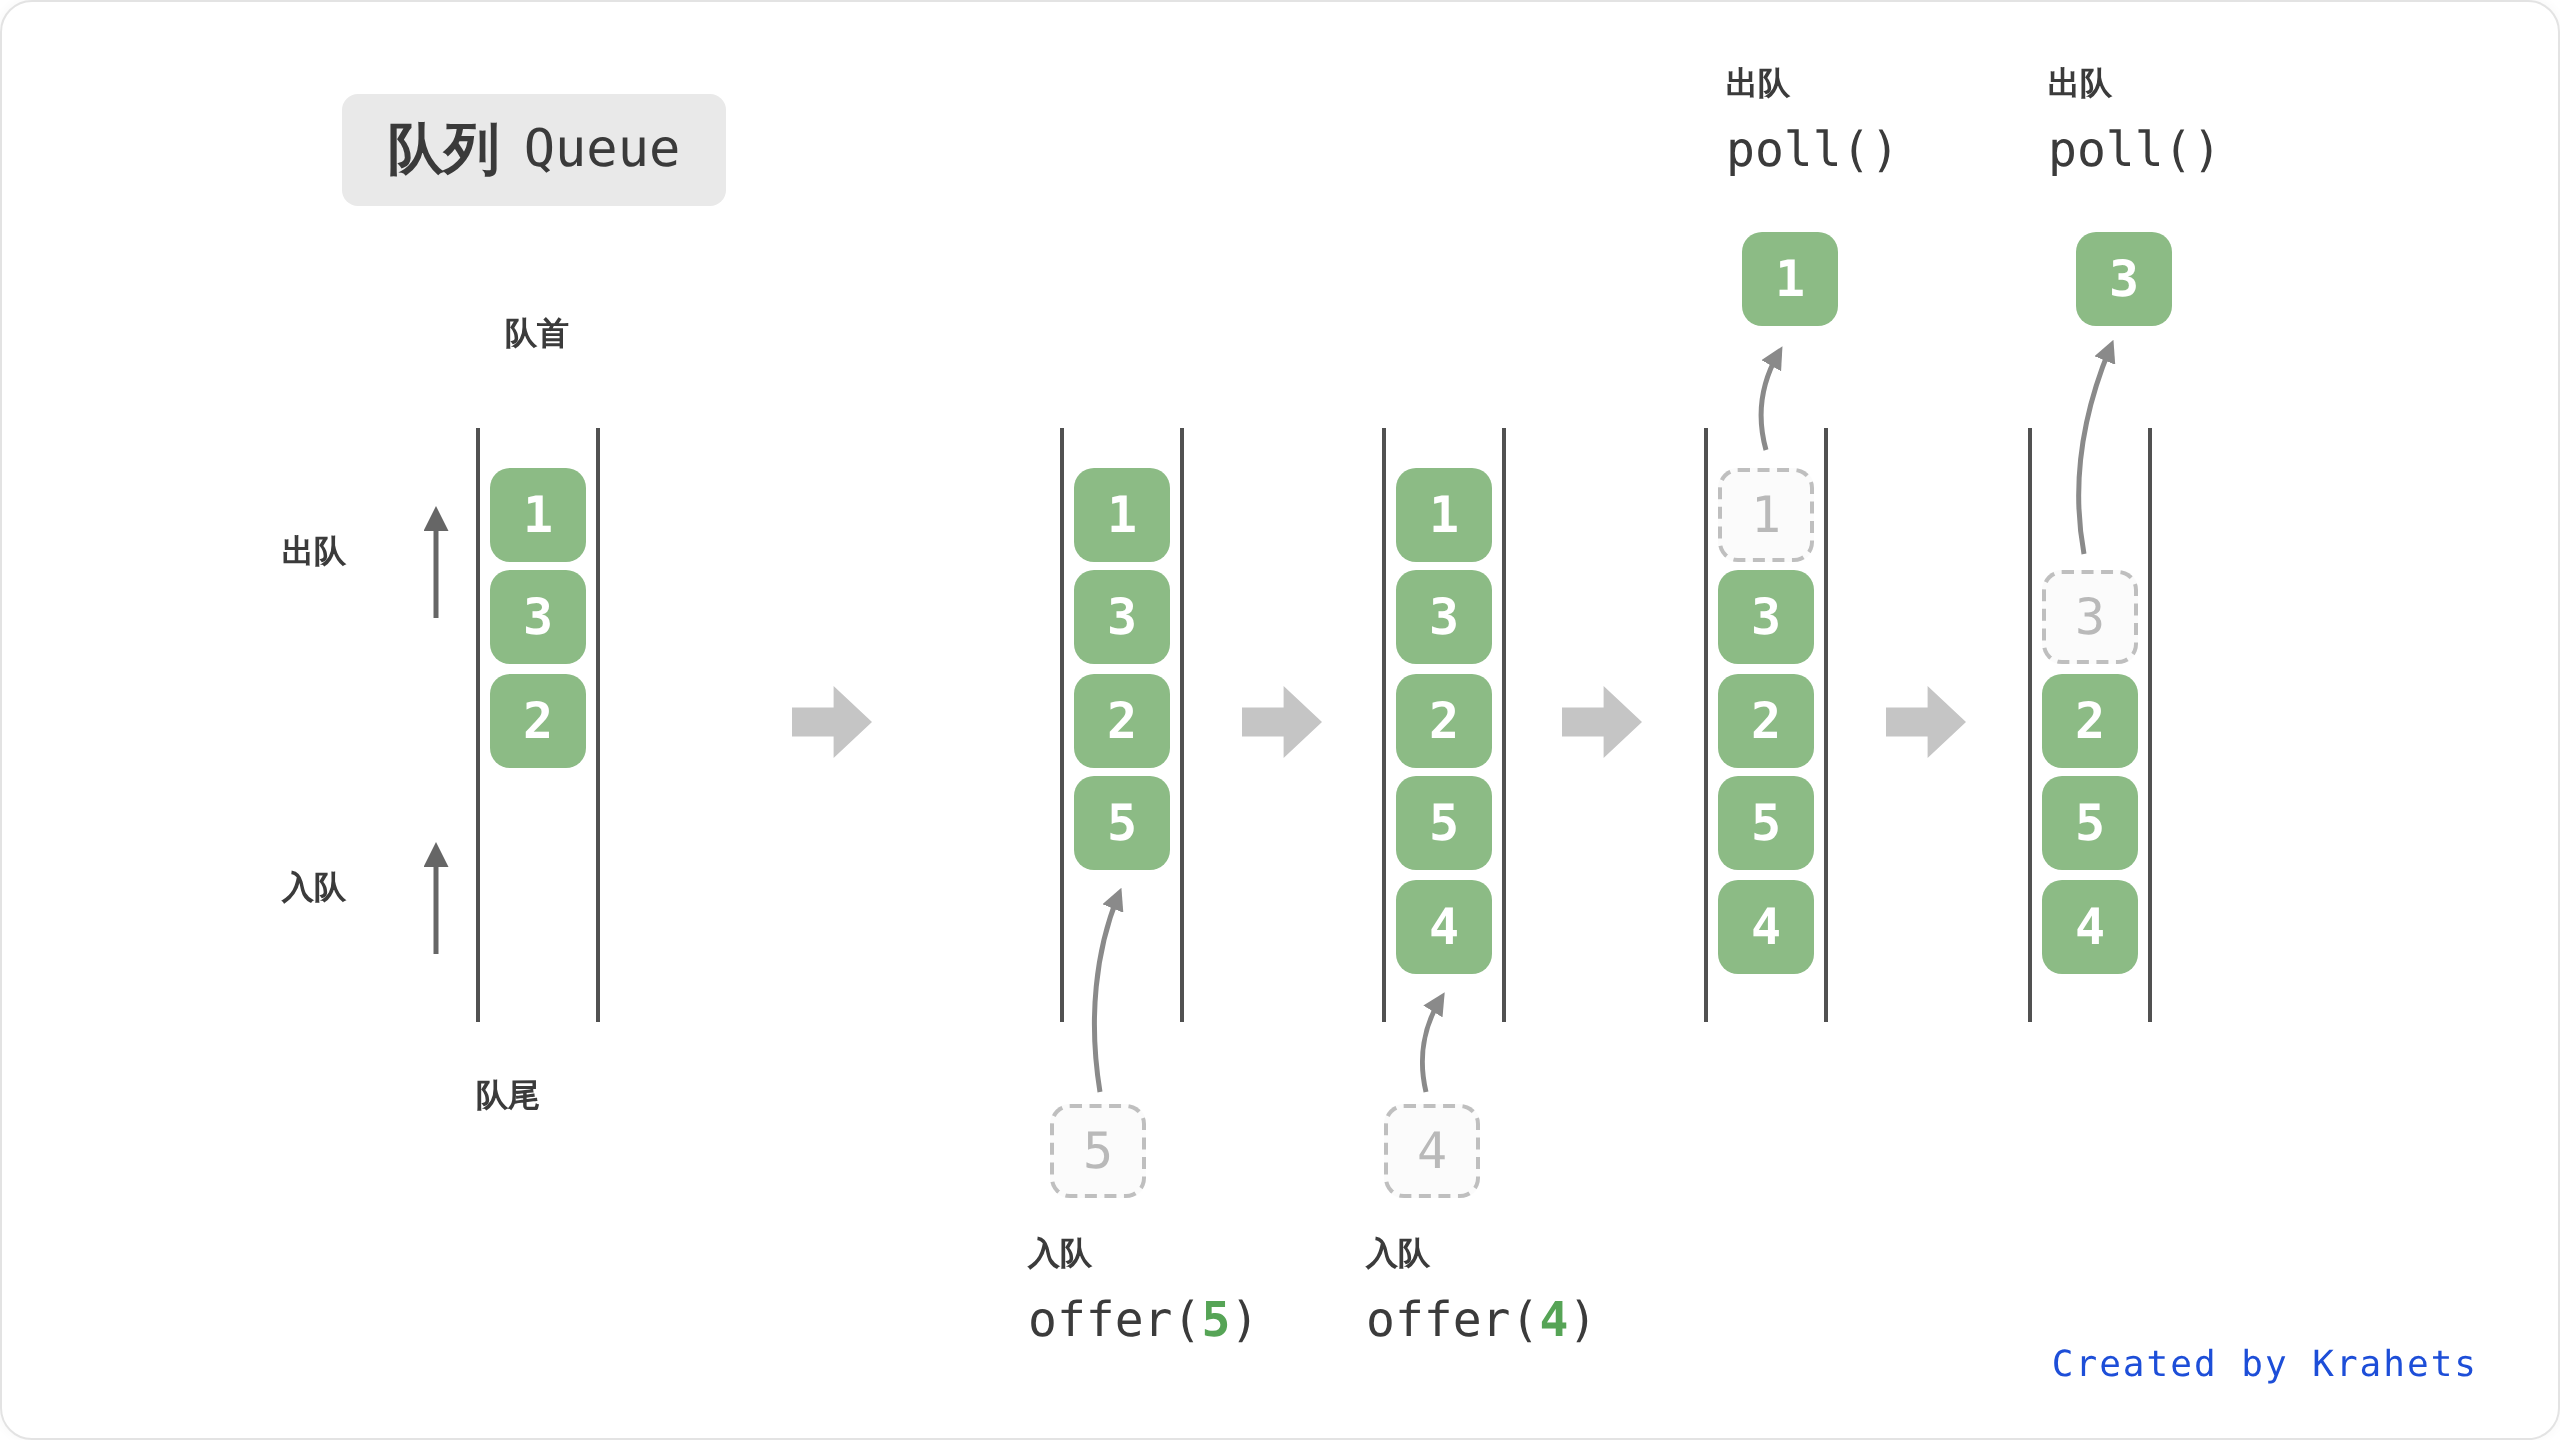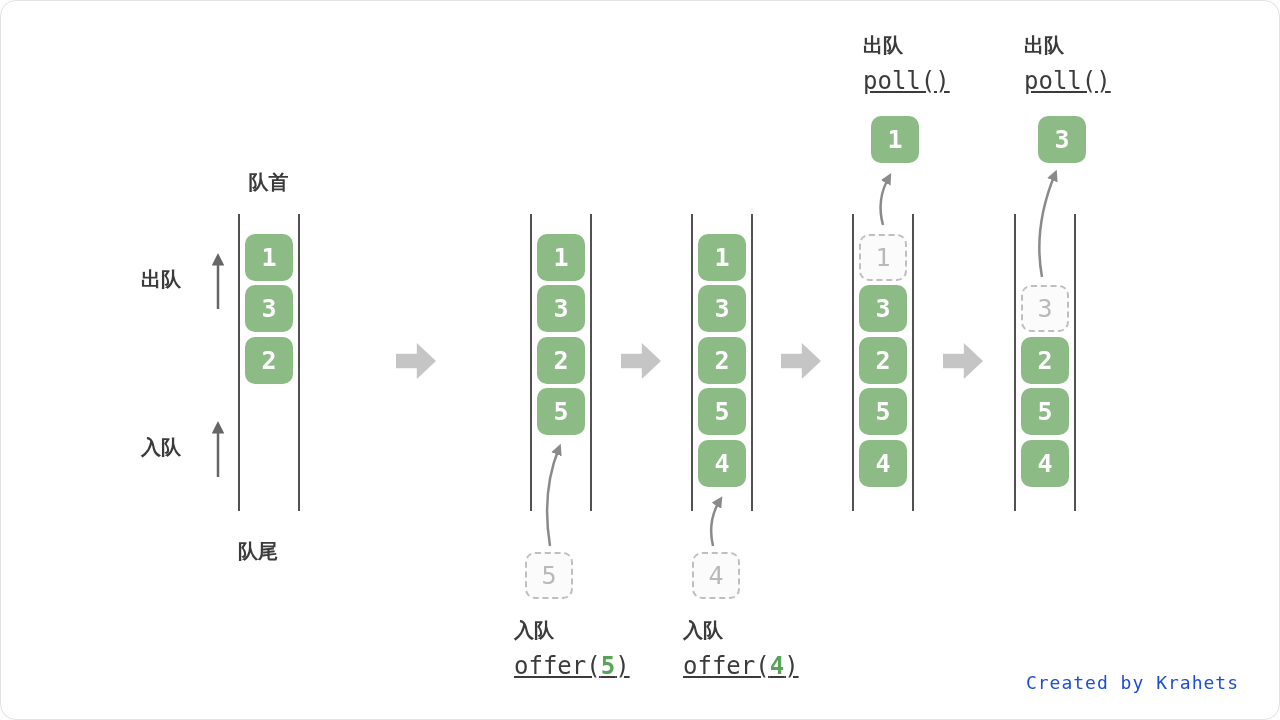--- a/index.html
+++ b/index.html
@@ -19,25 +19,25 @@
   
   .title-box {
     position: absolute; left: 170px; top: 46px;
     width: 192px; height: 56px;
     background: #e9e9e9; border-radius: 8px;
     display: flex; align-items: center; justify-content: center; gap: 12px;
   }
   .title-zh { font-size: 28px; font-weight: 700; color: #3a3a3a; }
   .title-en { font-family: "DejaVu Sans Mono", monospace; font-size: 26px; color: #3a3a3a; }
 
-  .zh { font-size: 20px; font-weight: 700; color: #3b3b3b; }
-  .code { font-family: "DejaVu Sans Mono", monospace; font-size: 24px; color: #3b3b3b; text-decoration: underline; }
+  .zh { font-size: 16px; font-weight: 700; color: #3b3b3b; }
+  .code { font-family: "DejaVu Sans Mono", monospace; font-size: 24px; color: #3b3b3b; }
   .green-arg { color: #56a456; font-weight: 700; }
 
-  .label-front { position: absolute; left: 237px; top: 156px; width: 61px; text-align: center; margin-top: 12px; }
+  .label-front { position: absolute; left: 237px; top: 156px; width: 61px; text-align: center; }
   .label-rear  { position: absolute; left: 237px; top: 537px; width: 61px; text-align: left; }
   .side-dequeue { position: absolute; left: 140px; top: 265px; }
   .side-enqueue { position: absolute; left: 140px; top: 433px; }
 
   
   .qcol { position: absolute; top: 213px; width: 61.5px; height: 297px; }
   .qcol .vline { position: absolute; top: 0; width: 1.5px; height: 297px; background: #515151; }
   .qcol .vline.l { left: 0; }
   .qcol .vline.r { left: 60px; }
 
@@ -75,20 +75,24 @@
     position: absolute; right: 40px; bottom: 26px;
     font-family: "DejaVu Sans Mono", monospace; font-size: 18px;
     color: #1d4ed8; letter-spacing: 1px;
   }
 </style>
 </head>
 <body>
 
 <div class="canvas">
 
+  <div class="title-box">
+    <span class="title-zh">队列</span>
+    <span class="title-en">Queue</span>
+  </div>
 
   <div class="zh label-front">队首</div>
   <div class="zh label-rear">队尾</div>
 
   <div class="zh side-dequeue">出队</div>
   <div class="zh side-enqueue">入队</div>
 
   <svg class="overlay" width="1280" height="720" viewBox="0 0 1280 720">
     <defs>
       <marker id="ah-dark" viewBox="0 0 10 10" refX="6" refY="5" markerWidth="5" markerHeight="5" orient="auto-start-reverse">

